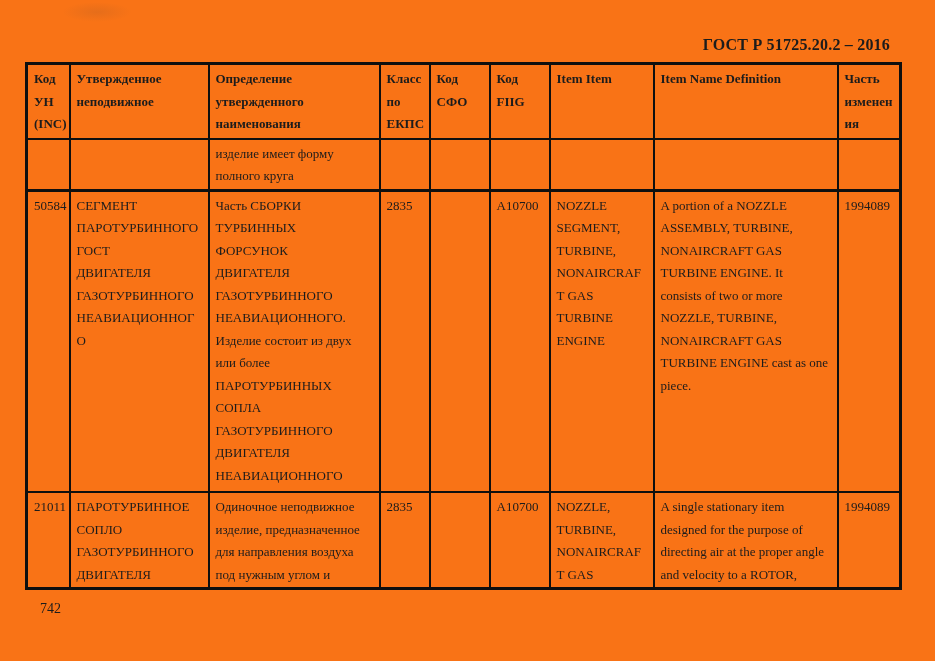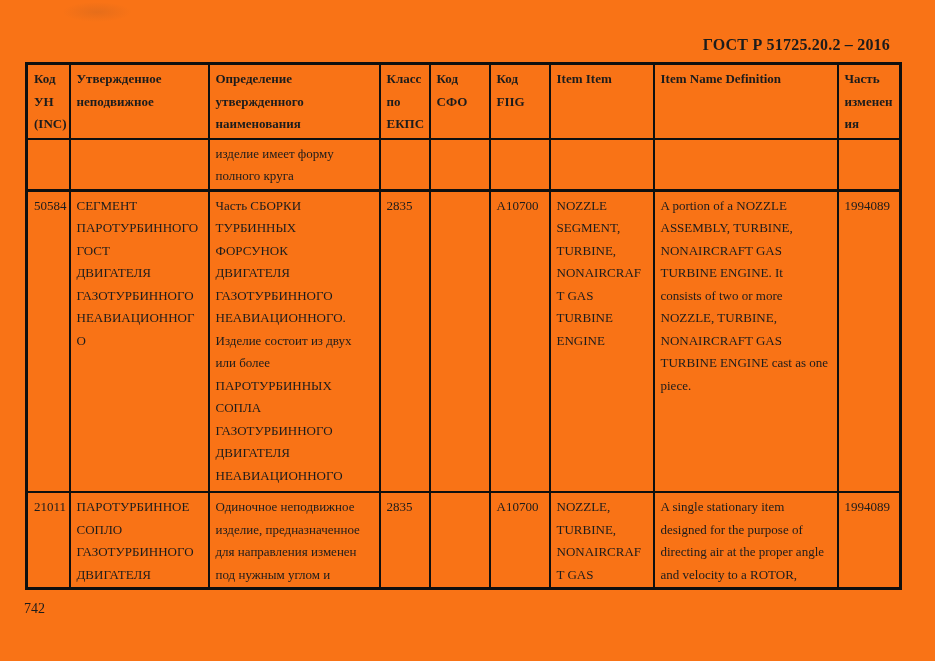--- a/index.html
+++ b/index.html
@@ -51,21 +51,21 @@
     font-weight: normal;
   }
   .doc-table th { font-weight: bold; }
   tr.header-row { height: 75px; }
   tr.row-cont   { height: 48px; }
   tr.row-50584  { height: 302px; }
   tr.row-50586  { height: 90px; }
   tr.row-cont td { border-bottom-width: 3px; }
   .page-number {
     position: absolute;
-    left: 24px; top: 601px;
+    left: 40px; top: 601px;
     font-size: 14px;
   }
 </style>
 </head>
 <body>
 
 <div class="page">
 
   <div class="scan-artifact"></div>
 
@@ -164,21 +164,21 @@
         <td>1994089</td>
       </tr>
       <tr class="row-50586">
         <td>21011</td>
         <td>ПАРОТУРБИННОЕ
 СОПЛО
 ГАЗОТУРБИННОГО
 ДВИГАТЕЛЯ</td>
         <td>Одиночное неподвижное
 изделие, предназначенное
-для направления изменен
+для направления воздуха
 под нужным углом и</td>
         <td>2835</td>
         <td></td>
         <td>A10700</td>
         <td>NOZZLE,
 TURBINE,
 NONAIRCRAF
 T GAS</td>
         <td>A single stationary item
 designed for the purpose of

